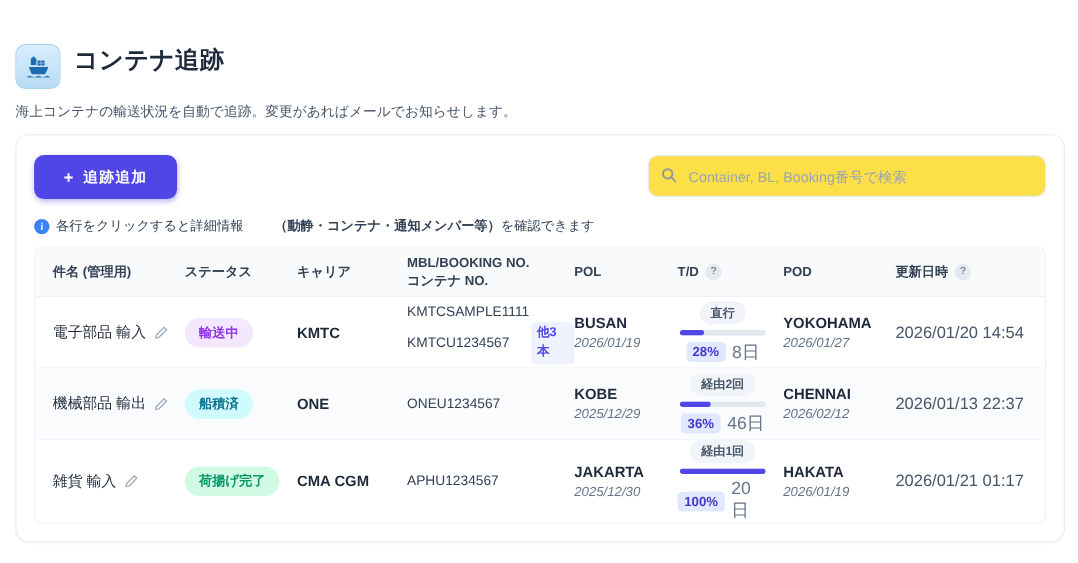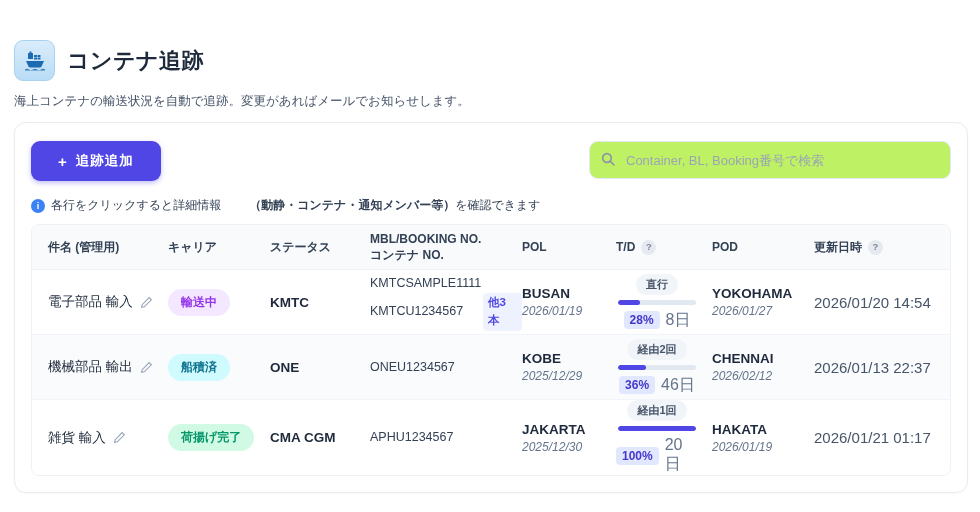--- a/index.html
+++ b/index.html
@@ -6,21 +6,21 @@
   body {
     width: 980px; height: 512px;
     background: #ffffff;
     font-family: "Liberation Sans", "DejaVu Sans", sans-serif;
     color: #1e293b;
     overflow: hidden;
   }
   .page { padding: 40px 14px 0 14px; }
 
   
-  .page-header { display: flex; align-items: center; gap: 12px; }
+  .page-header { display: flex; align-items: flex-start; gap: 12px; }
   .app-icon {
     width: 41px; height: 41px; border-radius: 9px;
     background: linear-gradient(180deg, #d9ecfb 0%, #b9dcf6 100%);
     display: flex; align-items: center; justify-content: center;
     border: 1px solid #a8d2f0;
   }
   .page-title { font-size: 22px; font-weight: bold; color: #1e293b; letter-spacing: 0.5px; }
   .page-subtitle { margin-top: 12px; font-size: 12.5px; color: #475569; }
 
   
@@ -42,21 +42,21 @@
     box-shadow: 0 2px 5px rgba(79,70,229,0.35);
     letter-spacing: 1px;
   }
   .add-btn .plus { font-weight: bold; font-size: 15px; }
   .search-wrap { position: relative; width: 362px; }
   .search-input {
     width: 100%; height: 38px;
     border: 1px solid #e2e8f0; border-radius: 9px;
     padding: 0 12px 0 36px;
     font-family: inherit; font-size: 13px; color: #334155;
-    outline: none; background: #bef264;
+    outline: none; background: #fde047;
   }
   .search-input::placeholder { color: #9aa5b5; }
   .search-icon {
     position: absolute; left: 11px; top: 10px; width: 16px; height: 16px;
     color: #8b95a5;
   }
 
   
   .note { margin-top: 16px; font-size: 12px; color: #334155; display: flex; align-items: center; gap: 6px; }
   .info-icon {
@@ -176,22 +176,22 @@
 
     <div class="note">
       <i class="info-icon">i</i>
       <span><span>各行をクリックすると詳細情報</span><b>（動静・コンテナ・通知メンバー等）</b><span>を確認できます</span></span>
     </div>
 
     <div class="table">
 
       <div class="trow thead">
         <div class="hcell">件名 (管理用)</div>
+        <div class="hcell">ステータス</div>
         <div class="hcell">キャリア</div>
-        <div class="hcell">ステータス</div>
         <div class="hcell">
           <span><span>MBL/BOOKING NO.</span><br><span>コンテナ NO.</span></span>
         </div>
         <div class="hcell">POL</div>
         <div class="hcell">
           <span>T/D</span>
           <span class="qmark">?</span>
         </div>
         <div class="hcell">POD</div>
         <div class="hcell">

